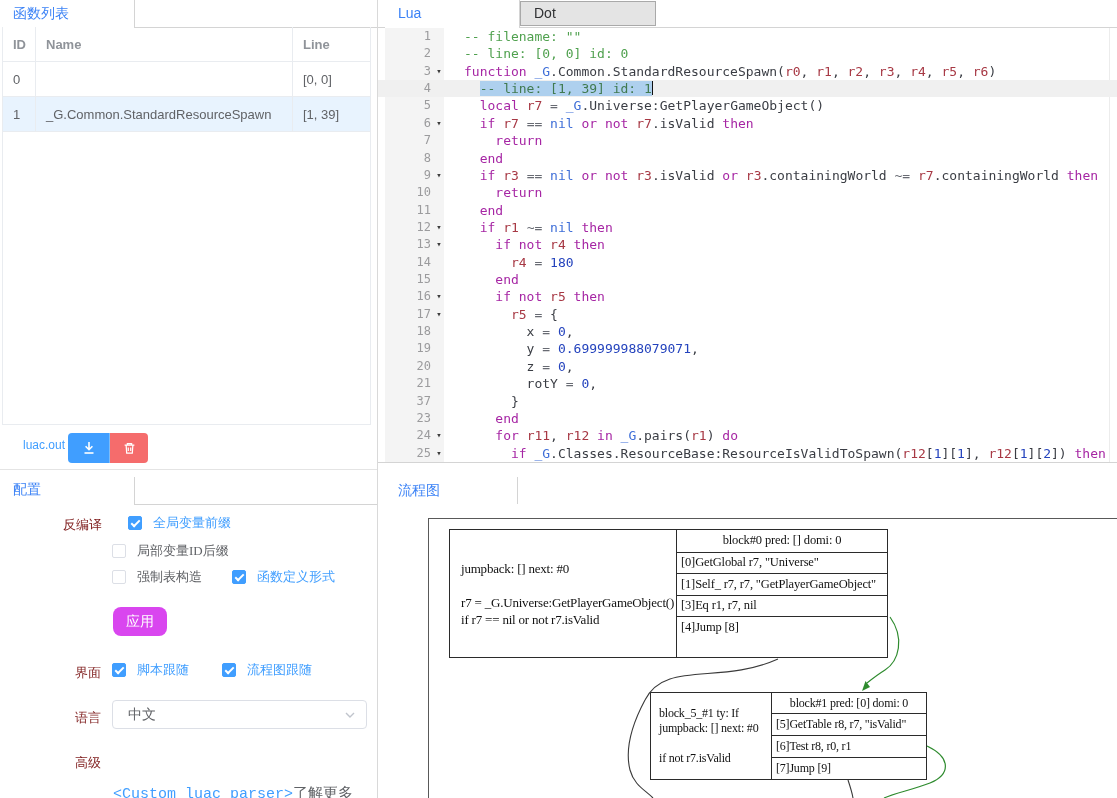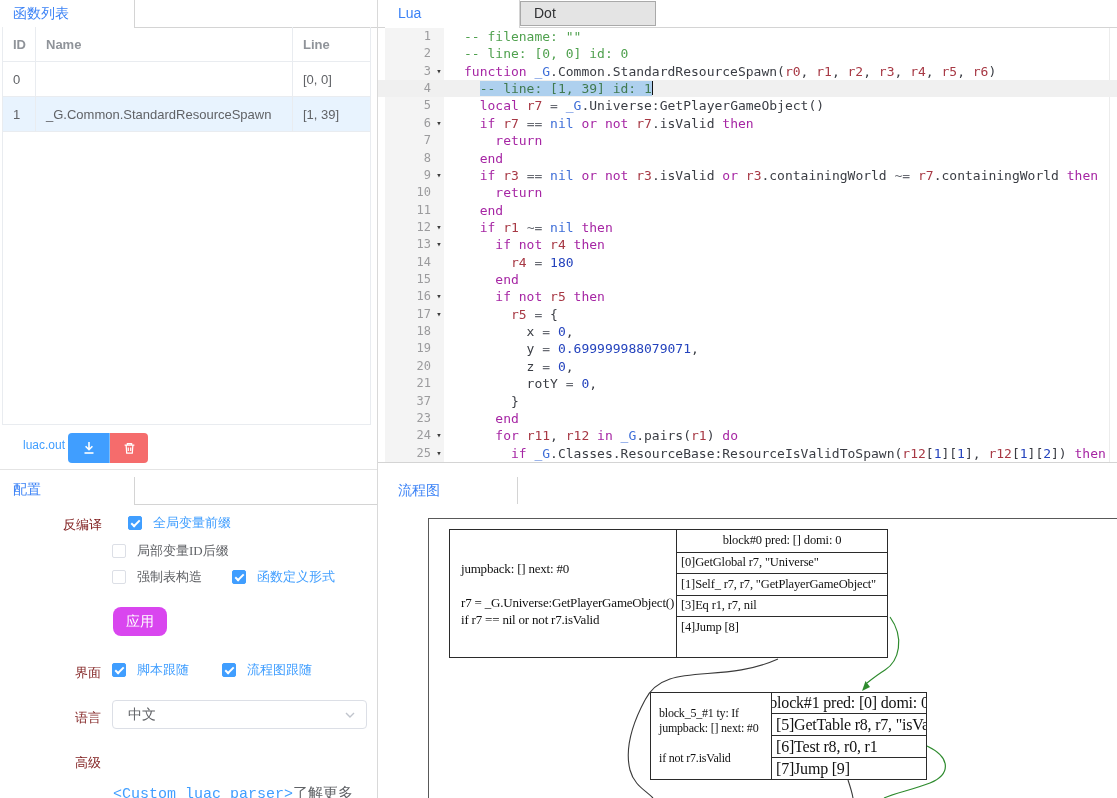--- a/index.html
+++ b/index.html
@@ -81,21 +81,21 @@
   .n-info{border-right:1px solid #2b2b2b;display:flex;flex-direction:column;justify-content:center;
           box-sizing:border-box;white-space:nowrap;overflow:hidden;}
   .n-right{flex:1;display:flex;flex-direction:column;overflow:hidden;}
   .n-hdr{display:flex;align-items:center;justify-content:center;box-sizing:border-box;white-space:nowrap;}
   .n-row{display:flex;align-items:center;border-top:1px solid #2b2b2b;padding-left:4px;box-sizing:border-box;white-space:nowrap;}
   #node0{left:71px;top:25px;width:439px;height:129px;}
   #node0 .n-info{width:227px;padding-left:11px;font-size:13px;line-height:17px;letter-spacing:-0.2px;}
   #node0 .n-hdr,#node0 .n-row{height:21.5px;font-size:12.5px;letter-spacing:-0.15px;}
   #node1{left:272px;top:188px;width:277px;height:88px;}
   #node1 .n-info{width:121px;padding-left:8px;font-size:12px;line-height:15px;letter-spacing:-0.2px;}
-  #node1 .n-hdr,#node1 .n-row{height:22px;font-size:16px;letter-spacing:-0.2px;}
+  #node1 .n-hdr,#node1 .n-row{height:22px;font-size:12px;letter-spacing:-0.2px;}
   .edges{position:absolute;left:0;top:0;pointer-events:none;}
 </style>
 </head>
 <body>
 
 <div class="tabbar" style="left:0;top:0;width:377px;">
   <div class="tab" style="left:0;width:135px;">
     <span>函数列表</span>
   </div>
 </div>

